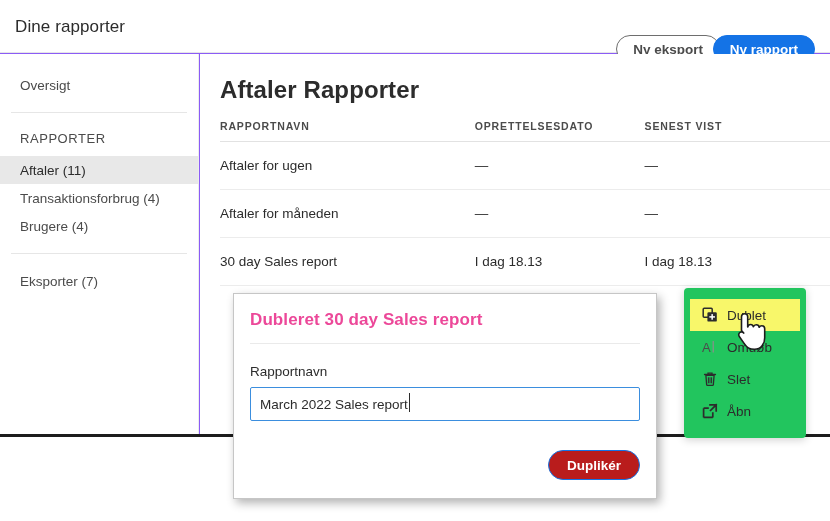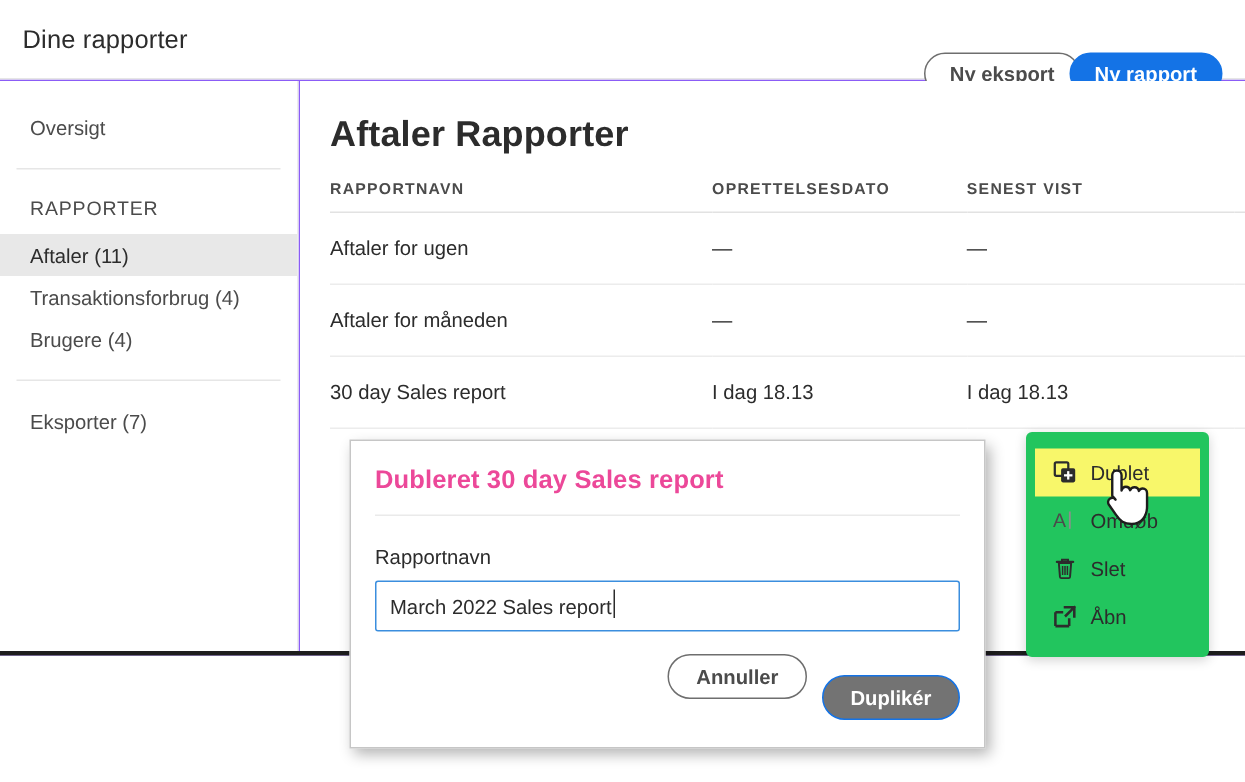--- a/index.html
+++ b/index.html
@@ -267,21 +267,21 @@
     padding: 0 18px;
     cursor: pointer;
     white-space: nowrap;
   }
   #btn-cancel {
     background: #ffffff;
     border: 1.4px solid #6e6e6e;
     color: #4b4b4b;
   }
   #btn-duplicate {
-    background: #737373;
+    background: #b91c1c;
     border: 1.4px solid #1473e6;
     color: #ffffff;
     margin-top: 14px;
   }
 </style>
 </head>
 <body>
 
 <div id="app-page">
 
@@ -422,16 +422,15 @@
 
 <div id="modal">
   <div id="modal-title">Dubleret 30 day Sales report</div>
   <div id="modal-divider"></div>
   <div id="field-label">Rapportnavn</div>
   <div id="name-input-wrap">
     <input id="name-input" type="text" value="March 2022 Sales report" style="">
     <div id="caret" style="left: 158px;"></div>
   </div>
   <div id="modal-actions">
-    <div class="mbtn" id="btn-cancel">Annuller</div>
     <div class="mbtn" id="btn-duplicate">Duplikér</div>
   </div>
 </div>
 
 </body></html>

